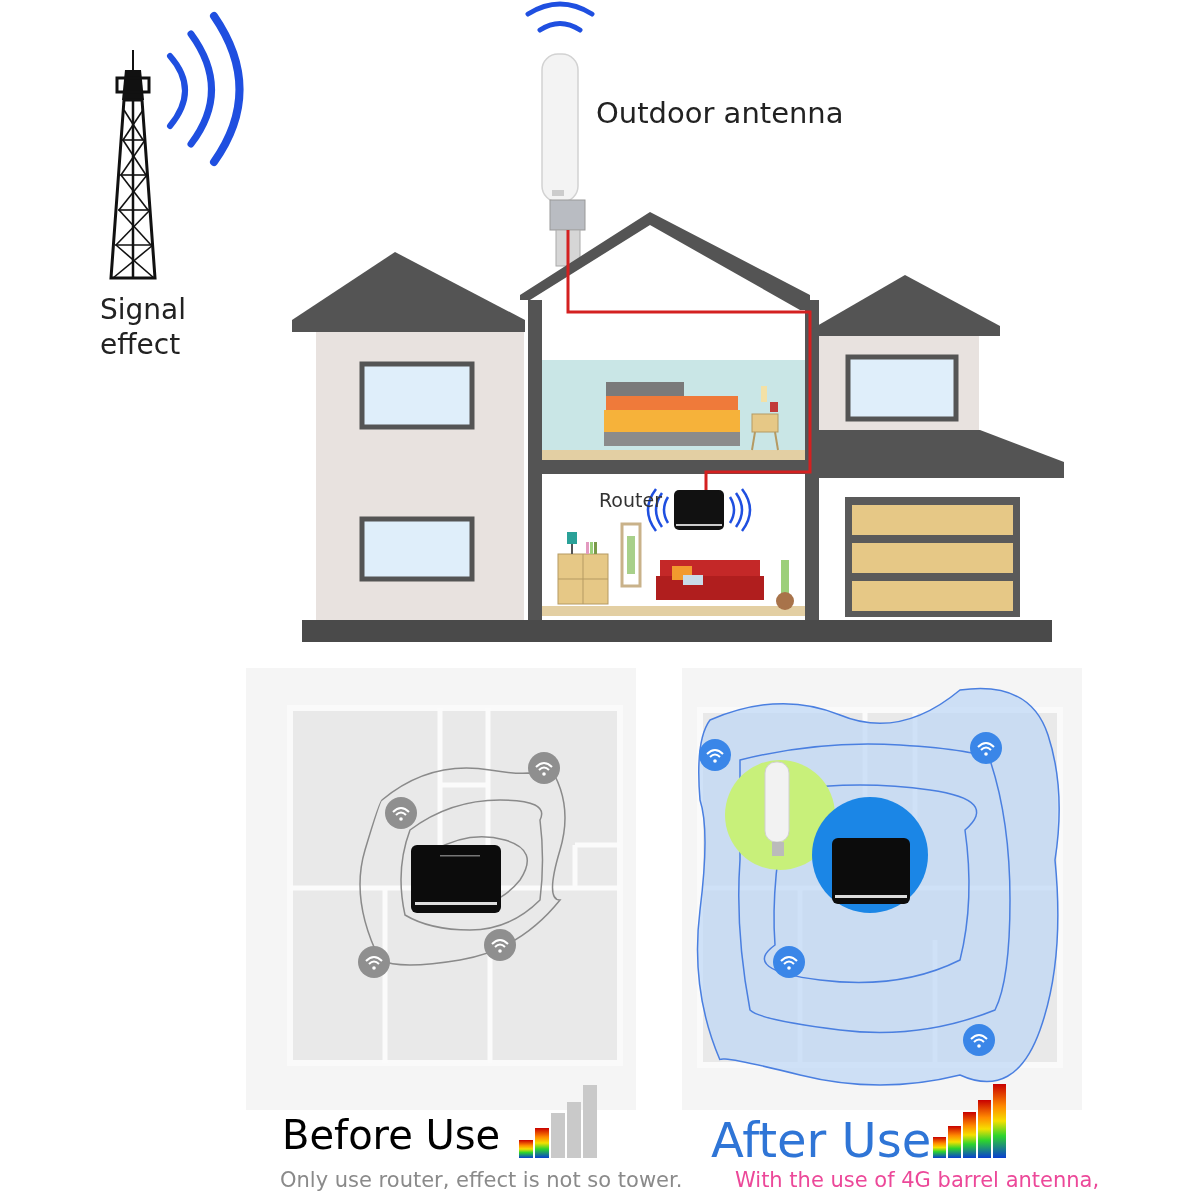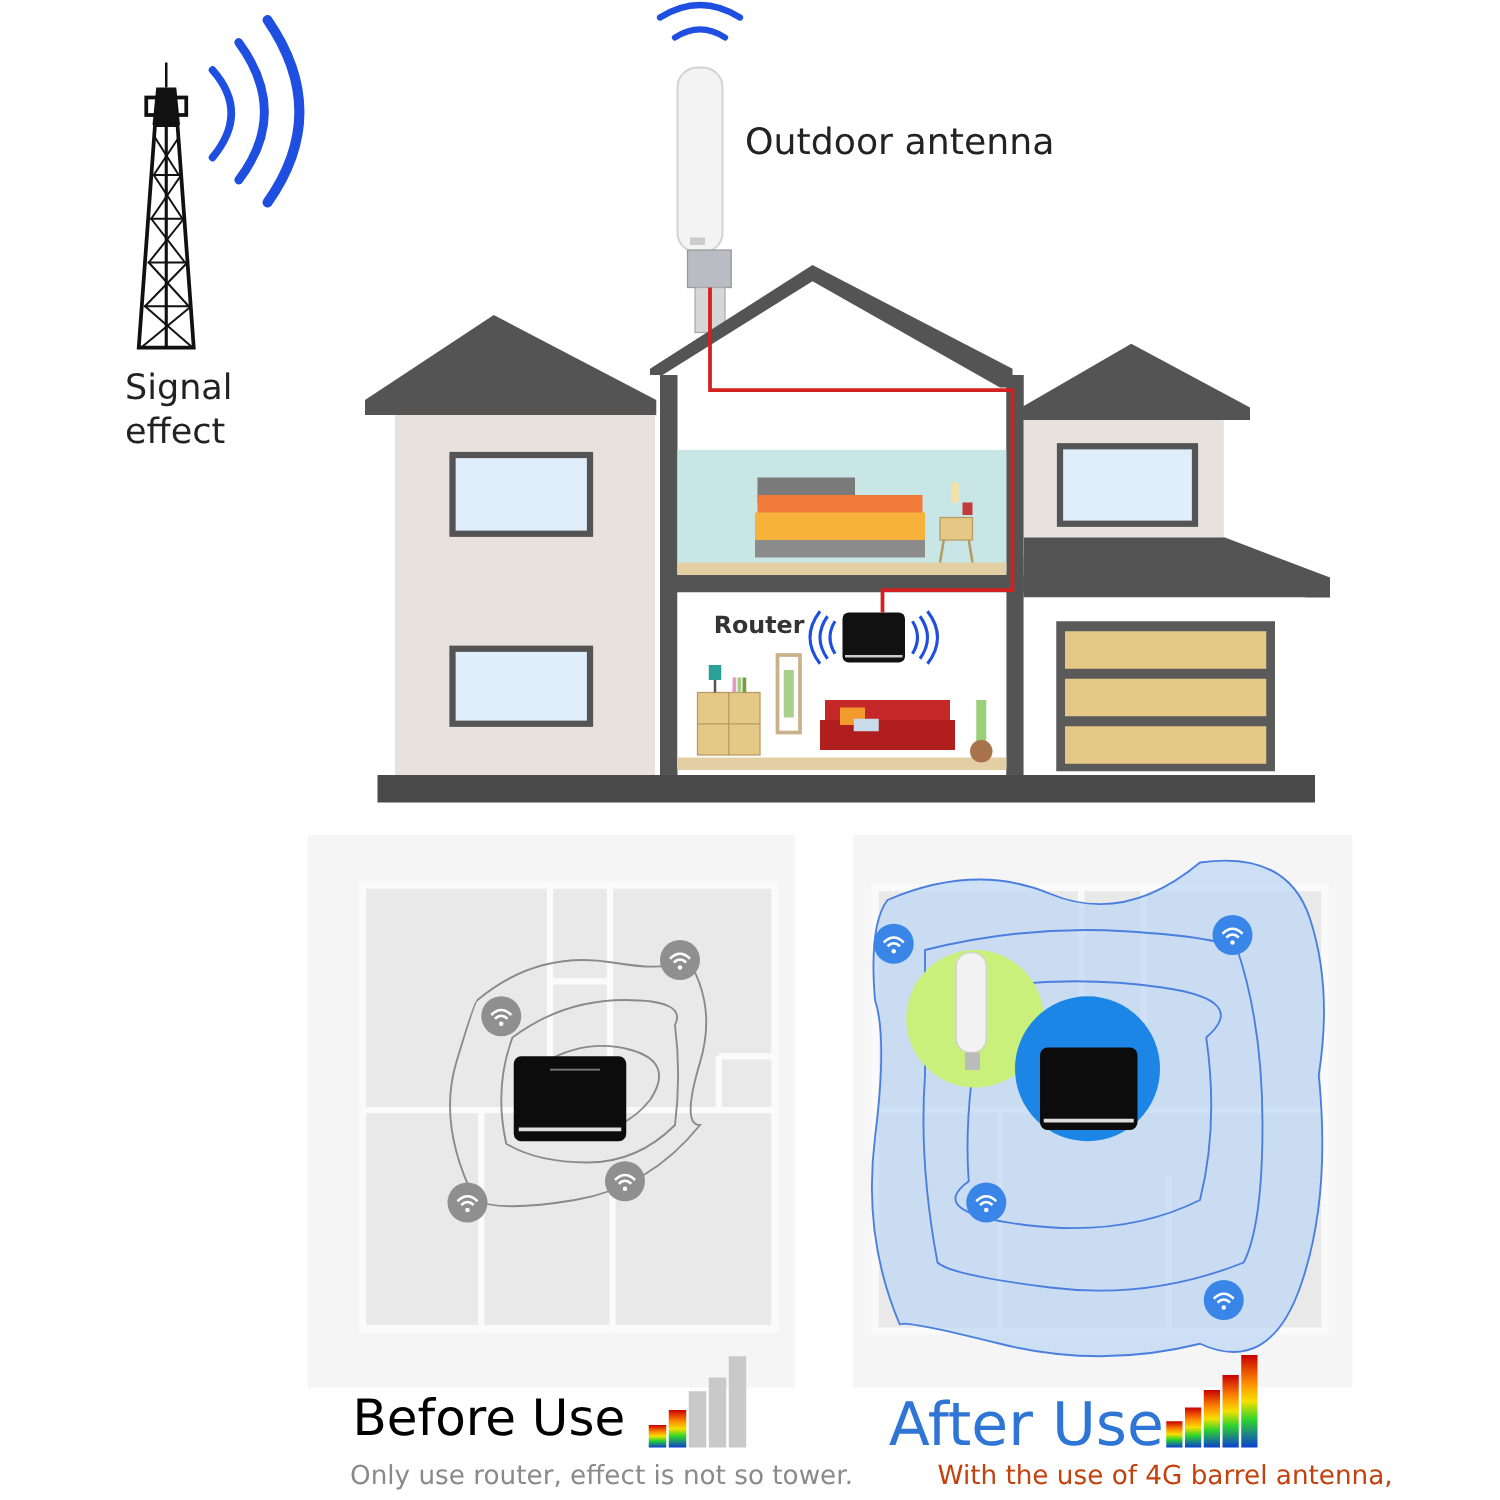--- a/index.html
+++ b/index.html
@@ -2,25 +2,25 @@
 <html><head>
 <meta charset="utf-8">
 <style>
   * { box-sizing: border-box; margin: 0; padding: 0; }
   html, body { width: 1200px; height: 1200px; background: #ffffff; overflow: hidden; }
   body { position: relative; font-family: "DejaVu Sans", "Liberation Sans", sans-serif; }
   .abs { position: absolute; }
   .label { color: #222; font-size: 28px; line-height: 1.25; }
   #tower-label { left: 100px; top: 292px; text-align: left; width: 90px; font-size: 28px; }
   #antenna-label { left: 596px; top: 95px; font-size: 29px; }
-  #router-label { left: 571px; top: 489px; font-size: 19px; color: #333; font-weight: bold; }
+  #router-label { left: 599px; top: 489px; font-size: 19px; color: #333; }
   #before-title { left: 282px; top: 1112px; font-size: 40px; color: #000000; }
   #before-caption { left: 280px; top: 1168px; font-size: 21px; color: #8a8a8a; }
   #after-title { left: 711px; top: 1112px; font-size: 48px; color: #2f75d6; }
-  #after-caption { left: 750px; top: 1168px; font-size: 21px; color: #c2410c; white-space: nowrap; }
+  #after-caption { left: 735px; top: 1168px; font-size: 21px; color: #ec4899; white-space: nowrap; }
   svg { position: absolute; left: 0; top: 0; }
 </style>
 </head>
 <body>
 
 <svg width="1200" height="1200" viewBox="0 0 1200 1200">
 
   <g>
     <line x1="133" y1="50" x2="133" y2="70" stroke="#111" stroke-width="2"></line>
     <polygon points="125,70 141,70 144,100 122,100" fill="#111"></polygon>

